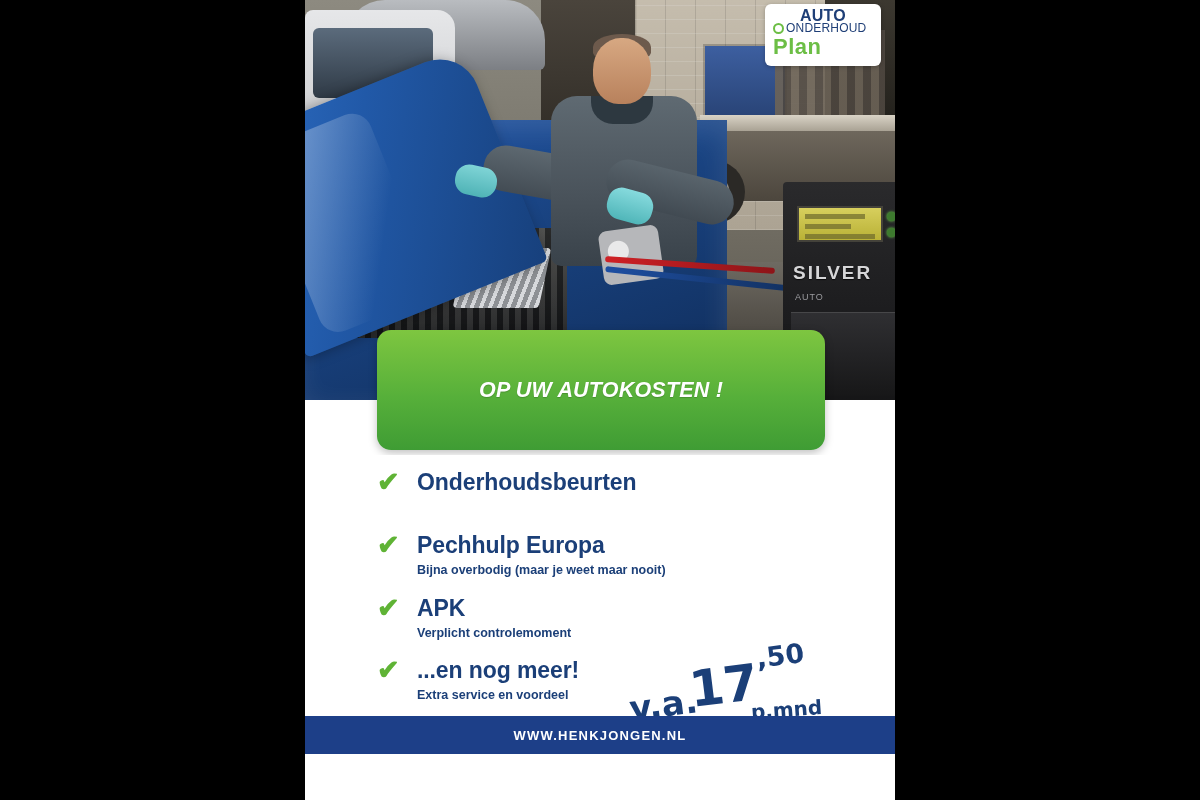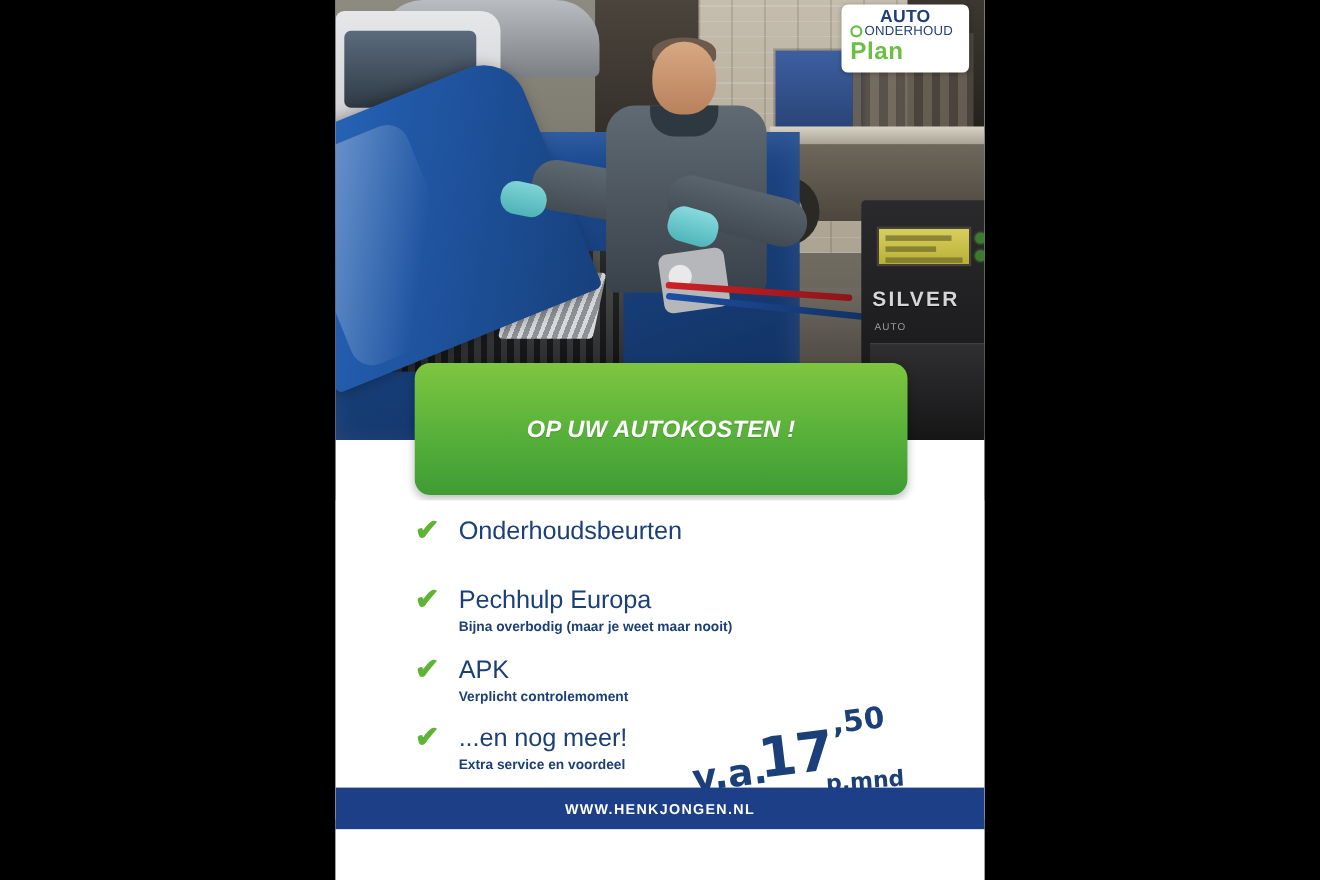--- a/index.html
+++ b/index.html
@@ -286,21 +286,21 @@
     position:absolute; left:72px;
     display:flex; align-items:flex-start; gap:16px;
   }
   .f0 { top:14px; } .f1 { top:77px; } .f2 { top:140px; } .f3 { top:202px; }
   .check {
     color:#5fb335; font-size:27px; line-height:26px; font-weight:bold;
     width:24px; flex:none;
   }
   .ftext { display:flex; flex-direction:column; }
   .ftitle {
-    color:#1b3f78; font-weight:normal; font-size:23px; line-height:26px;
+    color:#1b3f78; font-weight:bold; font-size:23px; line-height:26px;
     letter-spacing:-.1px;
   }
   .fsub {
     color:#1b3f78; font-weight:bold; font-size:12.5px; line-height:18px;
     margin-top:3px;
   }
 
   
   .price {
     position:absolute; left:318px; top:200px;

